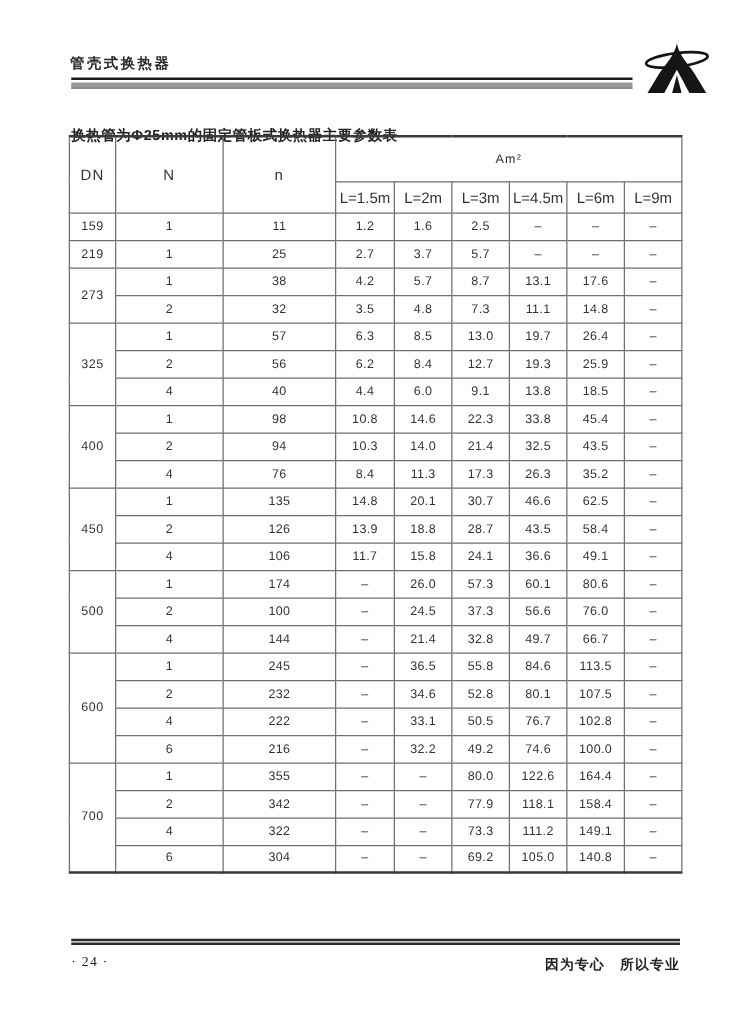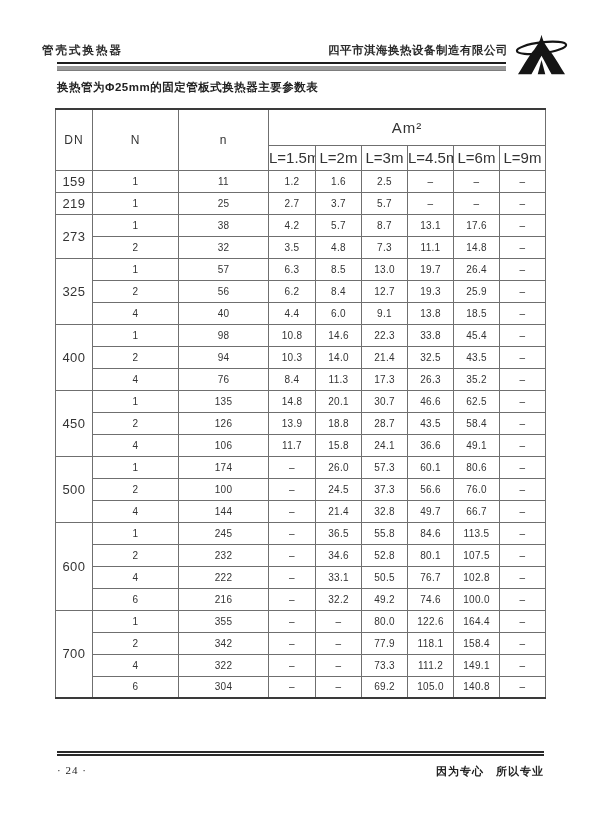--- a/index.html
+++ b/index.html
@@ -8,39 +8,39 @@
     background:#f4f4f2;
     font-family:"Liberation Sans","DejaVu Sans",sans-serif;
     -webkit-font-smoothing:antialiased;
   }
   .page{
     position:relative;width:600px;height:813px;background:#ffffff;overflow:hidden;
     color:#2b2b2b;
   }
   
   .hdr-left{
-    position:absolute;left:42px;top:43px;
+    position:absolute;left:56px;top:43px;
     font-size:11.5px;font-weight:bold;letter-spacing:2px;color:#2b2b2b;font-family:Liberation Serif, serif;
   }
   .hdr-company{
     position:absolute;right:92px;top:43px;
     font-size:11.5px;font-weight:bold;letter-spacing:0.5px;color:#2b2b2b;
   }
   .hdr-rule{
     position:absolute;left:57px;top:62px;width:449px;height:9px;
   }
   .hdr-rule .line-black{height:2px;background:#1c1c1c;}
   .hdr-rule .line-gap{height:2px;}
   .hdr-rule .line-gray{height:4px;background:#9b9b9b;border-bottom:1px solid #7d7d7d;}
   .logo{
     position:absolute;left:511px;top:34px;width:61px;height:42px;
   }
   
   .tbl-title{
-    position:absolute;left:57px;top:80px;
+    position:absolute;left:57px;top:101px;
     font-size:11.5px;font-weight:bold;letter-spacing:0.5px;color:#222;
   }
   
   table.params{
     position:absolute;left:55px;top:108px;
     border-collapse:collapse;table-layout:fixed;
     width:490px;
     border-top:2px solid #3a3a3a;
     border-bottom:2px solid #3a3a3a;
     border-left:1px solid #6a6a6a;
@@ -51,23 +51,23 @@
     text-align:center;vertical-align:middle;
     padding:0;
     font-weight:normal;
     color:#333;
     overflow:hidden;white-space:nowrap;
   }
   tr.hrow1{height:36px;}
   tr.hrow2{height:25px;}
   tbody tr{height:22px;}
   th.big{font-size:12px;letter-spacing:1px;}
-  th.am{font-size:15px;letter-spacing:1px;}
-  th.len{font-size:15px;color:#3a3a3a;}
-  td.dn{font-size:13px;letter-spacing:0.5px;}
+  th.am{font-size:10px;letter-spacing:1px;}
+  th.len{font-size:12px;color:#3a3a3a;}
+  td.dn{font-size:10px;letter-spacing:0.5px;}
   tbody td{font-size:10px;letter-spacing:0.3px;}
   
   .ftr-rule{
     position:absolute;left:57px;top:751px;width:487px;height:5px;
     border-top:2px solid #2a2a2a;border-bottom:2px solid #2a2a2a;
     box-sizing:border-box;
   }
   .ftr-page{
     position:absolute;left:57px;top:764px;
     font-family:Liberation Serif, serif;
@@ -77,21 +77,20 @@
     position:absolute;right:56px;top:764px;
     font-size:11px;font-weight:bold;letter-spacing:1px;color:#222;padding-left:41px;
   }
 </style>
 </head>
 <body>
 
 <div class="page">
 
   <div class="hdr-left">管壳式换热器</div>
-  <div class="hdr-company">四平市淇海换热设备制造有限公司</div>
 
   <div class="hdr-rule">
     <div class="line-black"></div>
     <div class="line-gap"></div>
     <div class="line-gray"></div>
   </div>
 
   <div class="logo">
     <svg width="61" height="42" viewBox="0 0 62 50" xmlns="http://www.w3.org/2000/svg">
       <path d="M31 1 C33 10 38 17 44 24 C49 31 54 40 59 48 L43 48 C39 41 35 33 31 26 C27 33 23 41 19 48 L3 48 C8 40 13 31 18 24 C24 17 29 10 31 1 Z" fill="#151515"></path>

